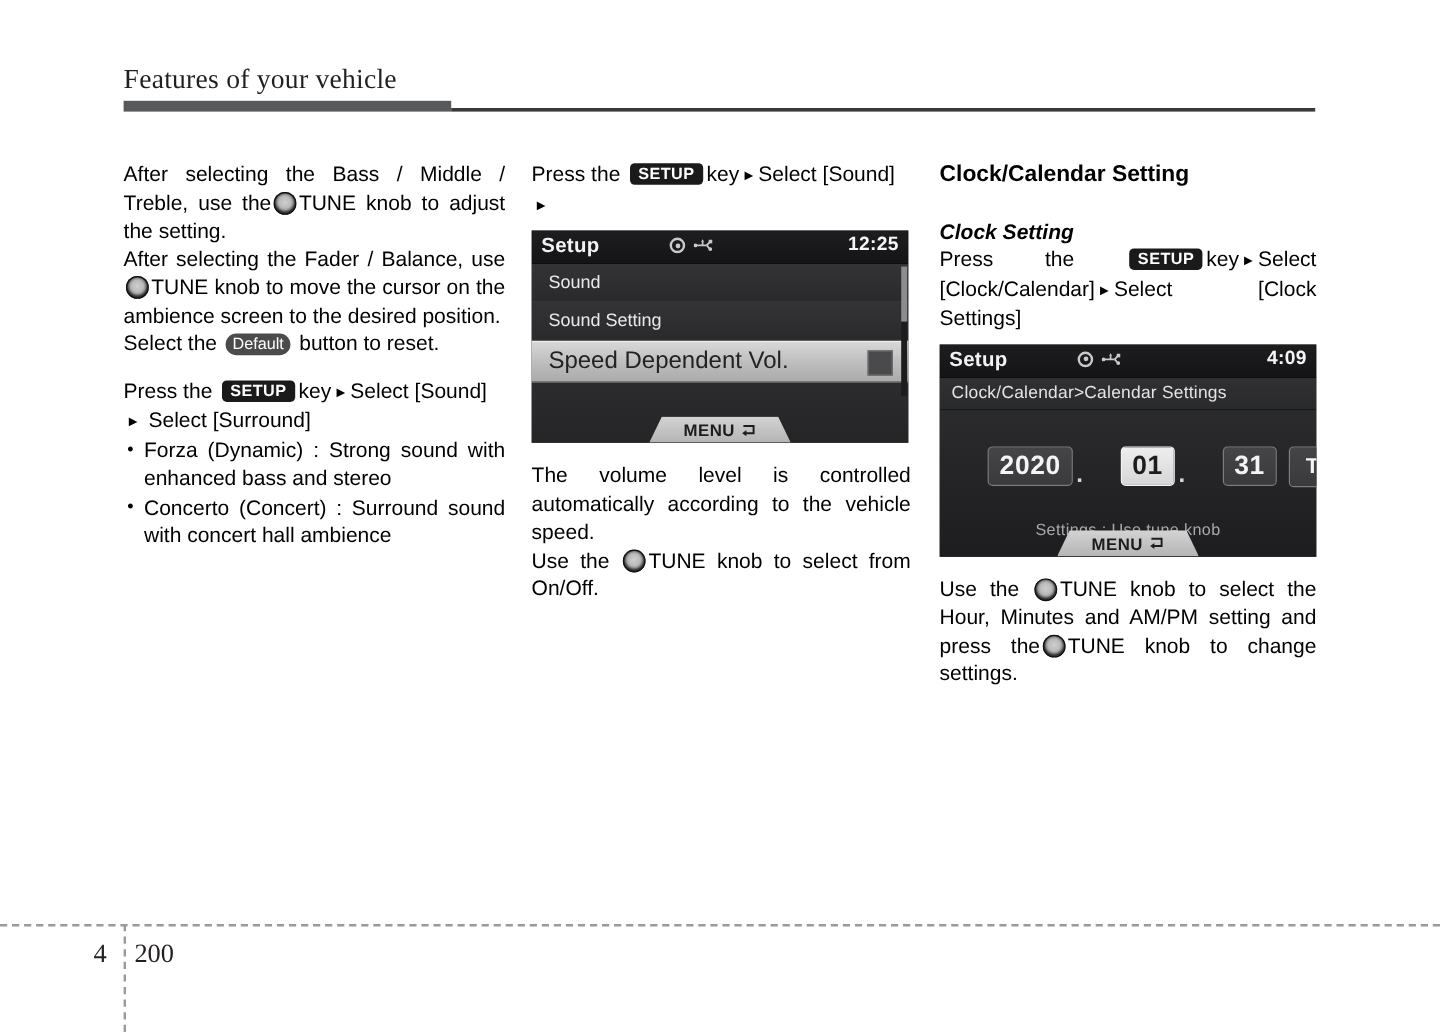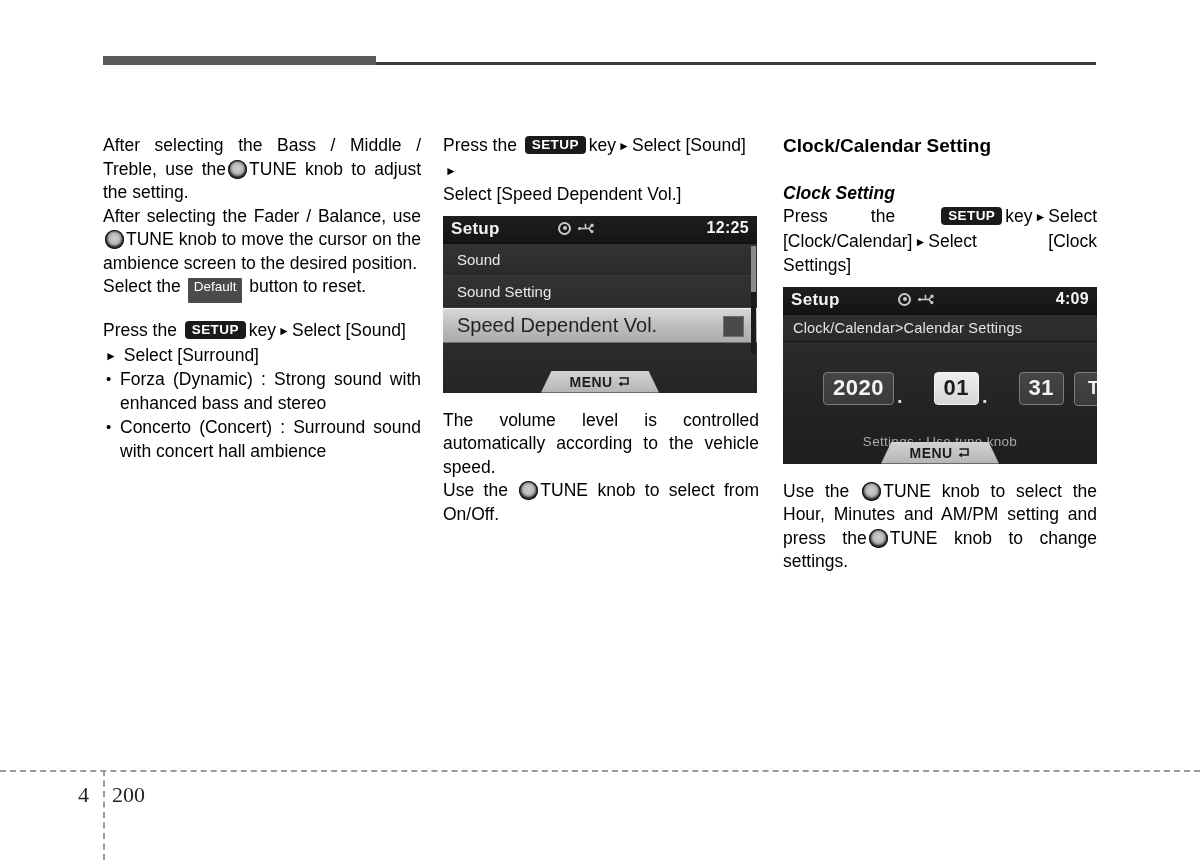--- a/index.html
+++ b/index.html
@@ -132,22 +132,22 @@
     border-radius: 4px;
     line-height: 13px;
     vertical-align: 2px;
     margin: 0 3px;
   }
   .btn-badge {
     display: inline-block;
     background: #4b4b4b;
     color: #ffffff;
     font-size: 13.5px;
-    padding: 2px 6px 9px 6px;
-    border-radius: 1px;
+    padding: 2px 6px 2px 6px;
+    border-radius: 9px;
     line-height: 14px;
     vertical-align: 1px;
     margin: 0 2px;
   }
   .arrow {
     display: inline-block;
     font-size: 12px;
     vertical-align: 1px;
     margin: 0 2px;
   }
@@ -380,20 +380,21 @@
     top: 12px;
     font-family: "Liberation Serif", serif;
     font-size: 22px;
     color: #231f20;
   }
 </style>
 </head>
 <body>
 
 <div id="page-header">
+  <div id="header-title">Features of your vehicle</div>
   <div id="header-rule">
     <div class="thick"></div>
     <div class="thin"></div>
   </div>
 </div>
 
 <div class="column" id="col-left">
 
   <p class="body-text">
     <span>After selecting the Bass / Middle / Treble, use the</span><span class="knob"></span><span>TUNE knob to adjust the setting.</span>
@@ -424,21 +425,20 @@
     <li>Concerto (Concert) : Surround sound with concert hall ambience</li>
   </ul>
 </div>
 
 <div class="column" id="col-middle">
 
 
   <p class="body-text nojustify">
     <span>Press the</span>
     <span class="key-badge">SETUP</span><span>key</span><span class="arrow">►</span><span>Select [Sound]</span> <span class="arrow">►</span><br>
-    <span>Select [Speed Dependent Vol.]</span>
   </p>
 
   <div class="gap-sm"></div>
 
   <div class="screen">
     <div class="title-bar">
       <span class="s-title">Setup</span>
       <span class="s-icons">
         <span class="disc-icon"></span>
         <svg class="usb-icon" viewBox="0 0 16 13">

